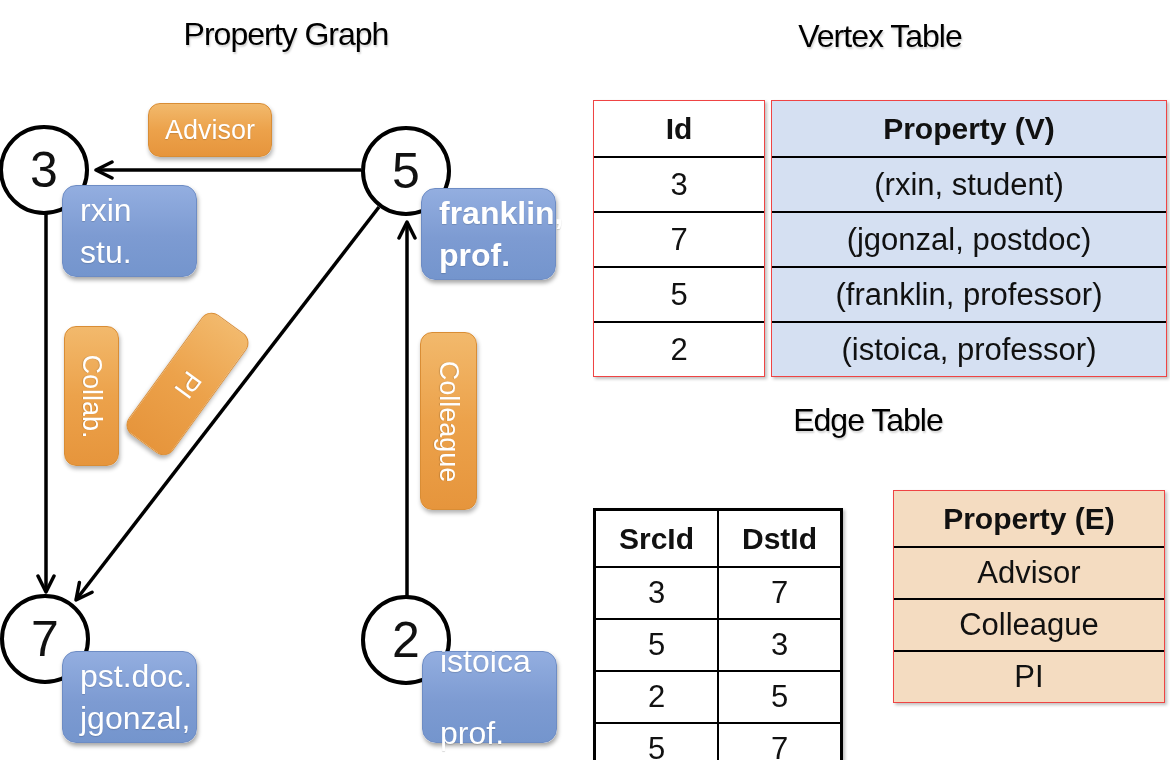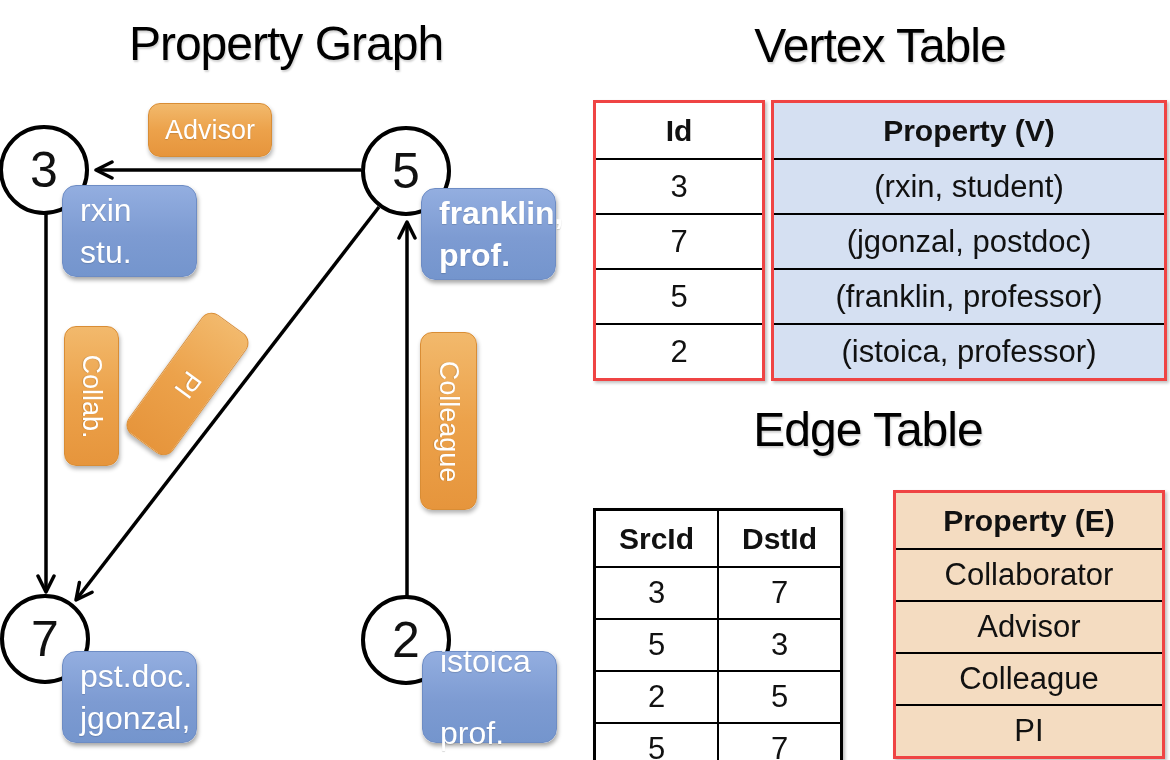--- a/index.html
+++ b/index.html
@@ -1,20 +1,20 @@
 <!DOCTYPE html>
 <html><head>
 <meta charset="utf-8">
 <style>
   html,body{margin:0;padding:0;background:#fff;}
   body{width:1170px;height:760px;overflow:hidden;position:relative;
        font-family:"Liberation Sans",sans-serif;}
   .canvas{position:absolute;inset:0;background:#fff;}
 
-  .title{position:absolute;color:#000;font-size:48px;font-weight:400;
+  .title{position:absolute;color:#000;font-size:32px;font-weight:400;
          letter-spacing:-1px;white-space:nowrap;transform:translateX(-50%);
          text-shadow:1px 2px 2px rgba(0,0,0,0.18);}
 
   
   .edges-svg{position:absolute;left:0;top:0;width:585px;height:760px;}
 
   .node{position:absolute;width:82px;height:82px;border:4px solid #000;
         border-radius:50%;background:#fff;display:flex;align-items:center;
         justify-content:center;font-size:50px;color:#111;}
 
@@ -28,21 +28,21 @@
   .elabel{position:absolute;background:linear-gradient(180deg,#f2b96c 0%,#eca24b 50%,#e6953c 100%);
           border:1px solid #d98d35;border-radius:12px;color:#fff;
           box-shadow:1px 3px 4px rgba(0,0,0,0.3);display:flex;
           align-items:center;justify-content:center;font-size:27px;
           text-shadow:0 1px 1px rgba(0,0,0,0.15);}
   .elabel .vert{transform:rotate(90deg);white-space:nowrap;}
   .elabel.pi-label{transform:rotate(36deg);}
   .elabel.pi-label .vert{transform:rotate(90deg);}
 
   
-  .tbl-col{position:absolute;box-sizing:border-box;border:3px solid #ef4444;
+  .tbl-col{position:absolute;box-sizing:border-box;border:1px solid #ef4444;
            background:#fff;box-shadow:2px 2px 3px rgba(0,0,0,0.25);
            display:flex;flex-direction:column;}
   .tbl-col.blue{background:#d5e0f2;}
   .tbl-col.peach{background:#f4dcc1;}
   .cell{display:flex;align-items:center;justify-content:center;
         font-size:31px;color:#111;box-sizing:border-box;}
   .cell.hd{font-weight:bold;font-size:30px;}
   .cell + .cell{border-top:2.5px solid #000;}
   .two-col{position:absolute;box-sizing:border-box;border:3px solid #000;
            background:#fff;box-shadow:2px 2px 3px rgba(0,0,0,0.25);
@@ -147,19 +147,18 @@
       <div class="cell hd e-hd">DstId</div>
       <div class="cell e-cell">7</div>
       <div class="cell e-cell">3</div>
       <div class="cell e-cell">5</div>
       <div class="cell e-cell">7</div>
     </div>
   </div>
 
   <div class="tbl-col peach" style="left:893px;top:490px;width:272px;">
     <div class="cell hd e-hd">Property (E)</div>
-    <div class="cell e-cell">Collaborator</div>
     <div class="cell e-cell">Advisor</div>
     <div class="cell e-cell">Colleague</div>
     <div class="cell e-cell">PI</div>
   </div>
 
 </div>
 
 </body></html>

